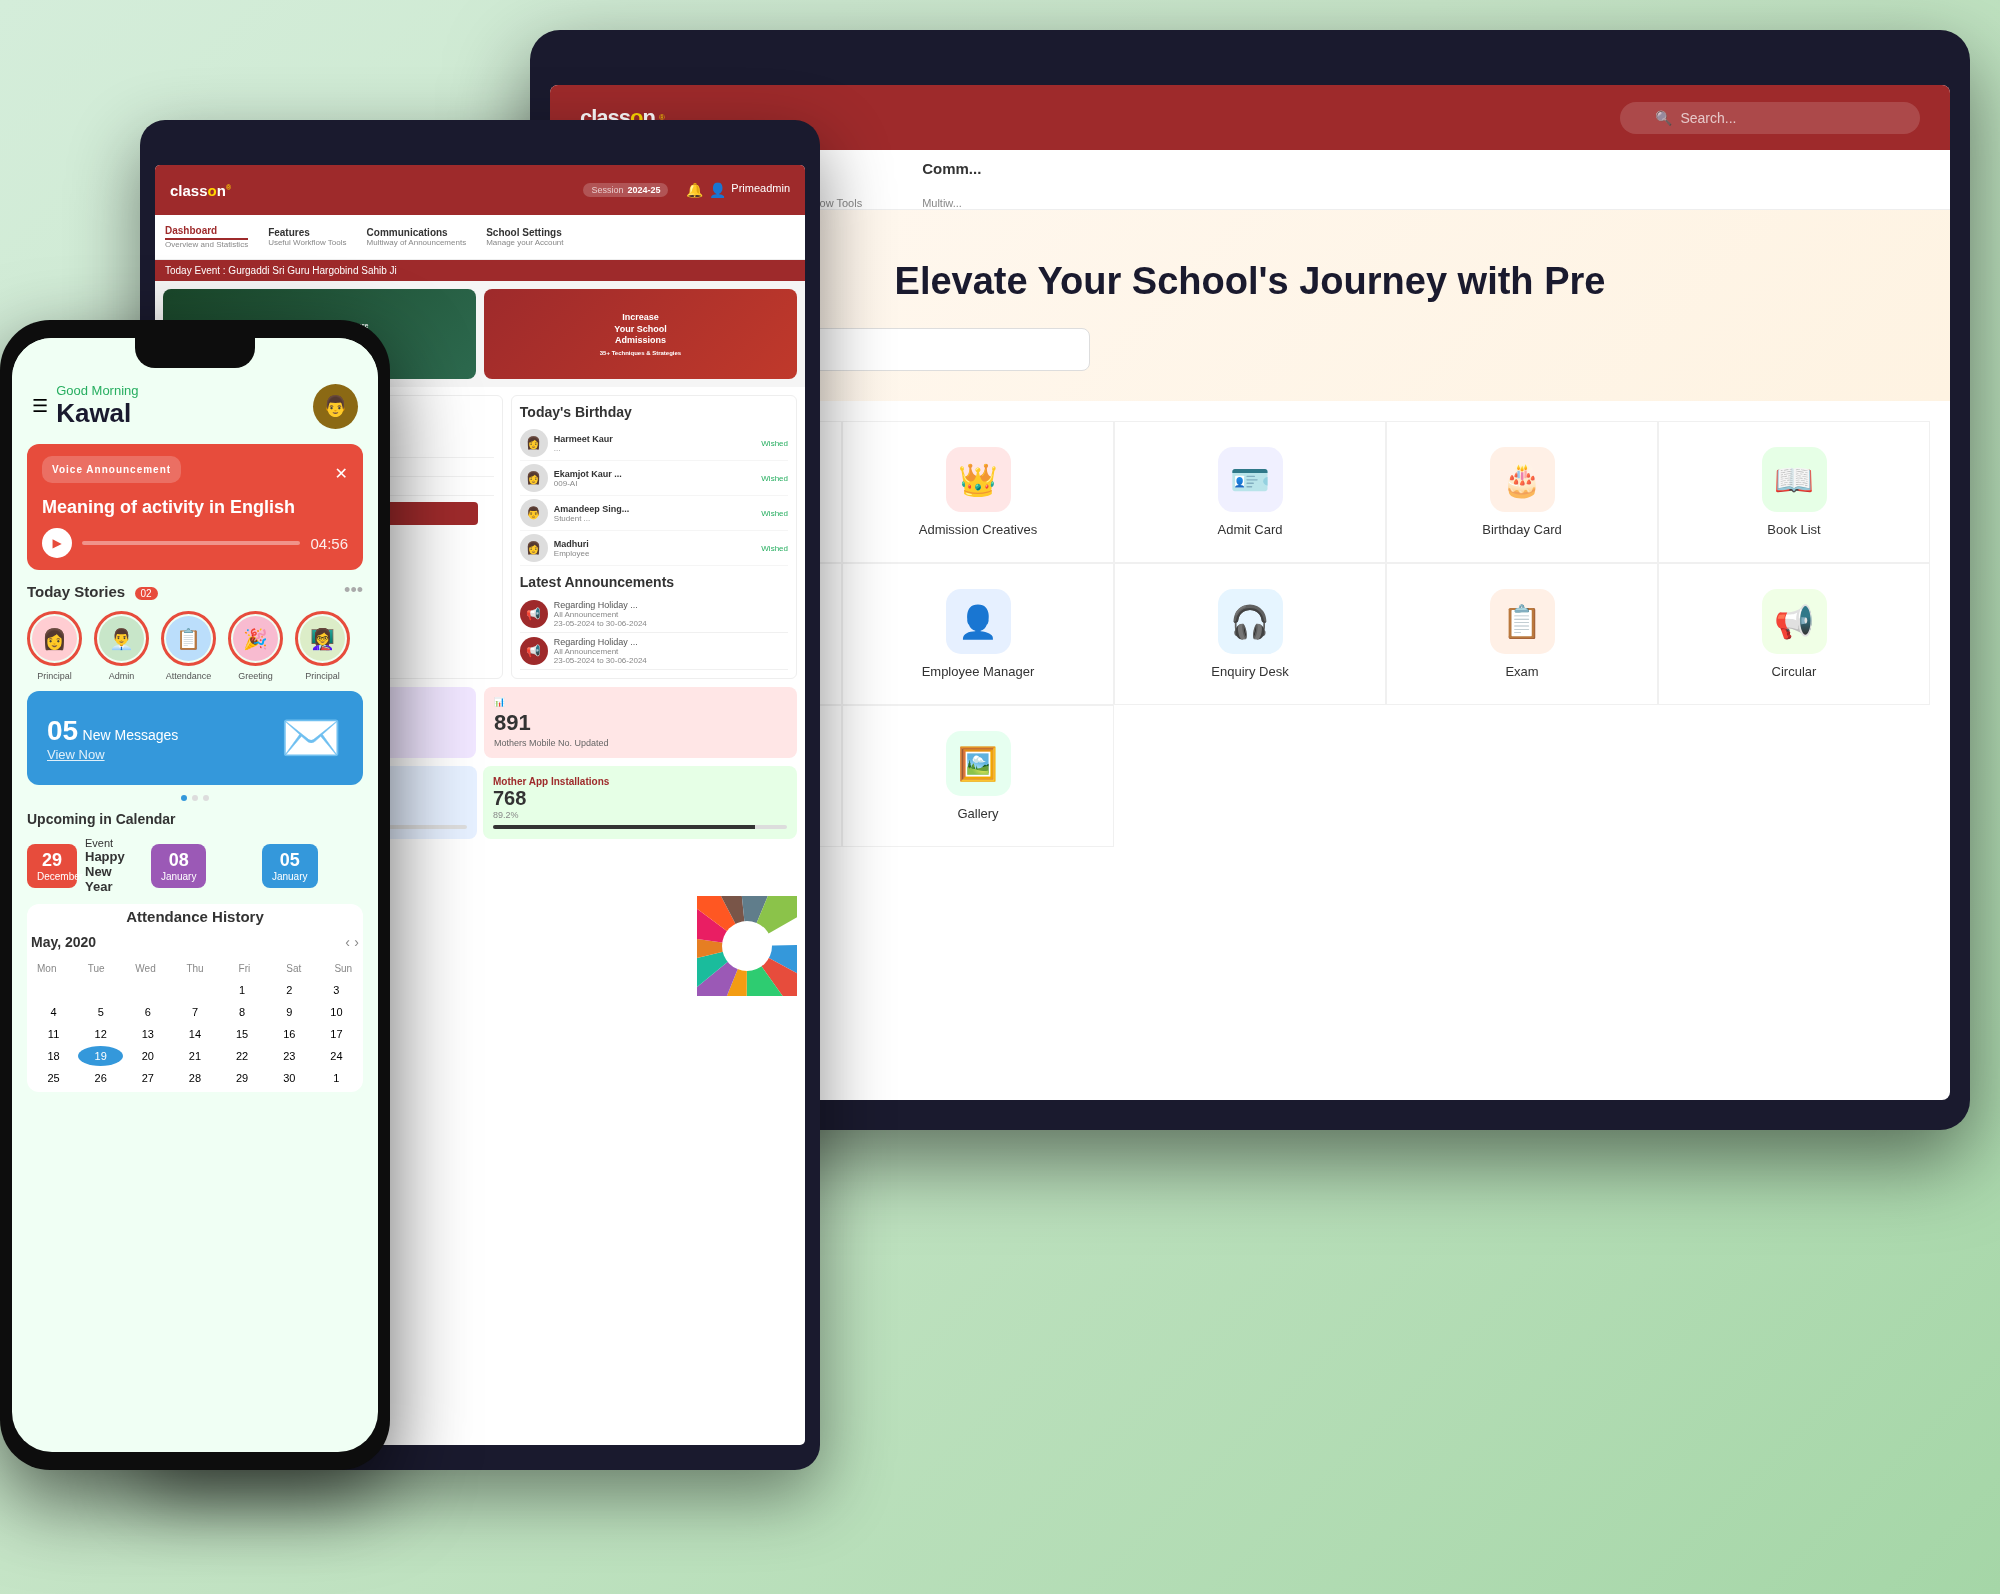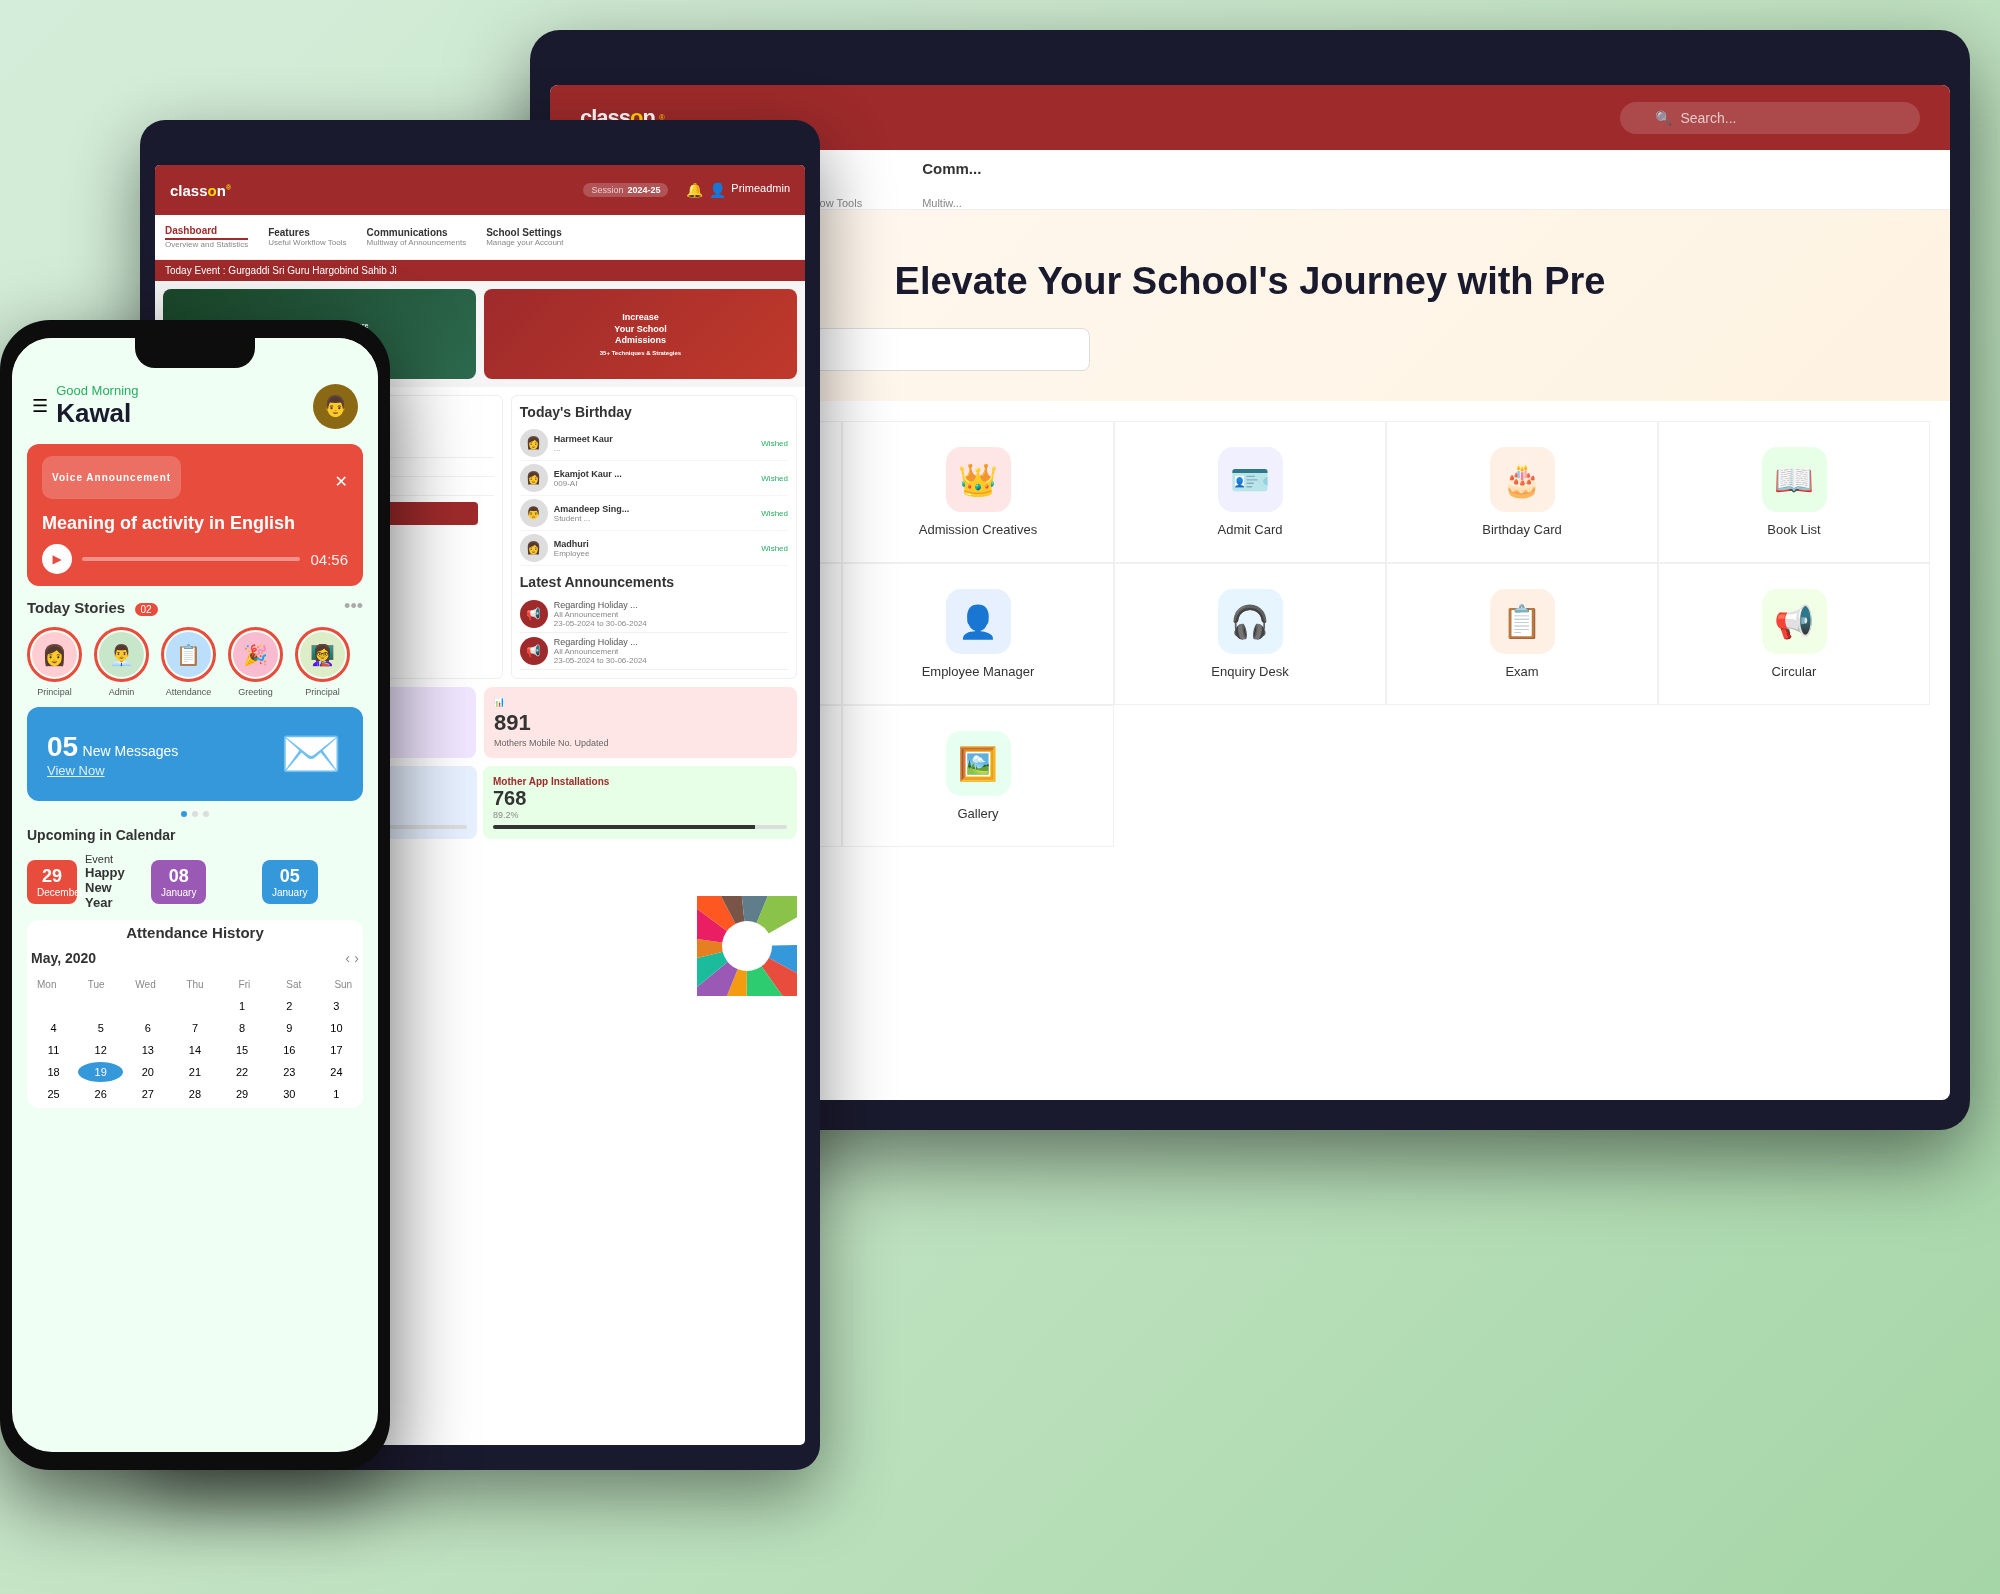--- a/index.html
+++ b/index.html
@@ -489,21 +489,21 @@
       color: #fff;
     }
 
     .voice-label {
       font-size: 10px;
       font-weight: 600;
       letter-spacing: 1px;
       text-align: right;
       background: rgba(255,255,255,0.2);
       border-radius: 10px;
-      padding: 16px 10px;
+      padding: 8px 10px;
       margin-bottom: 8px;
       display: inline-block;
     }
 
     .voice-title {
       font-size: 18px;
       font-weight: 700;
       margin-bottom: 10px;
     }
 

